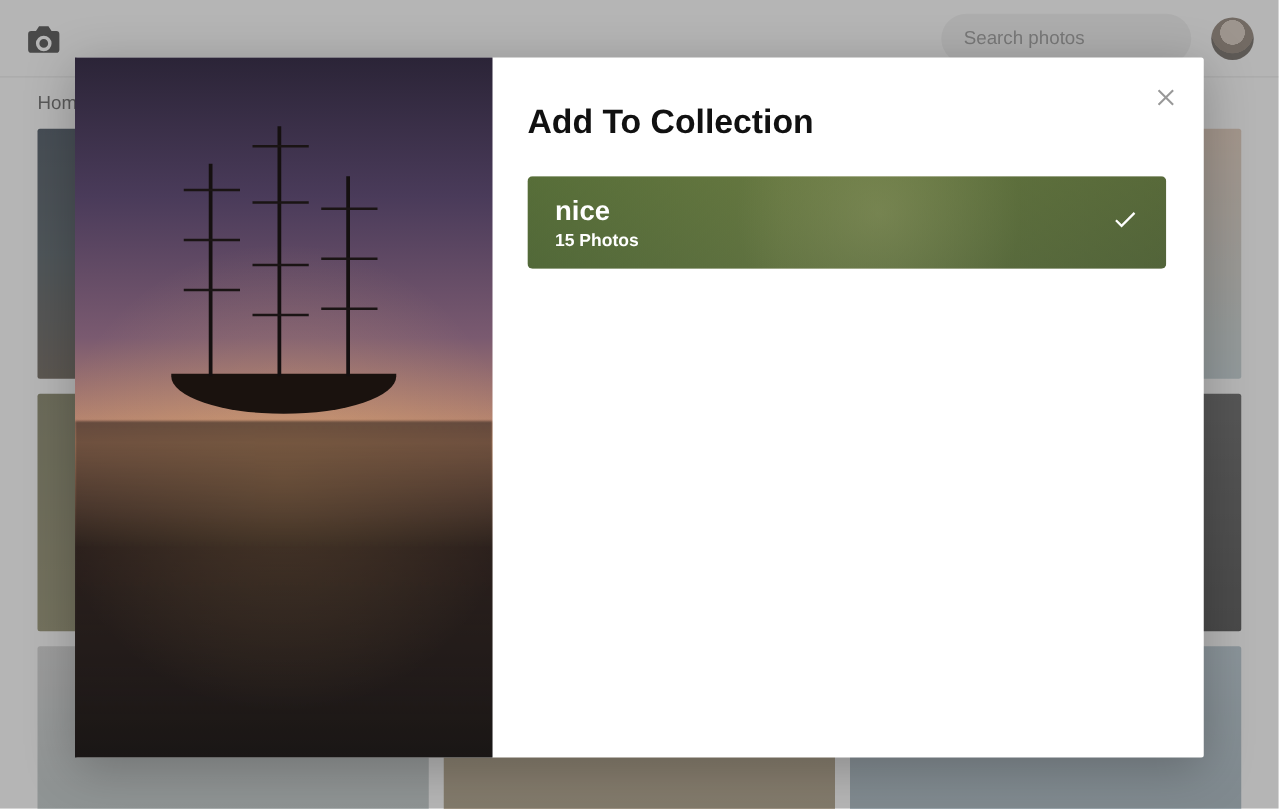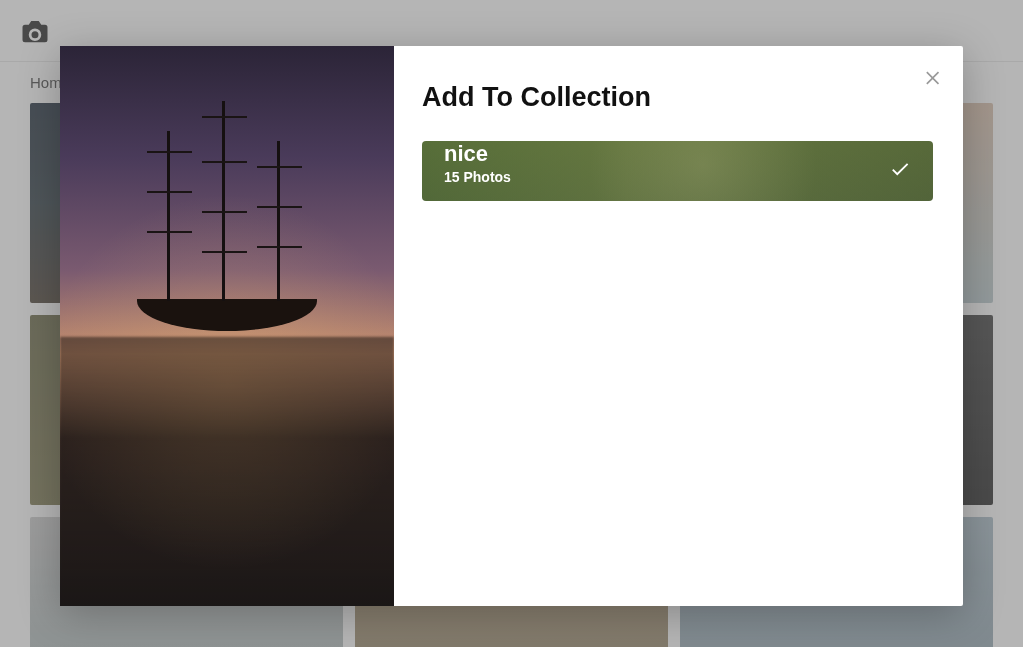--- a/index.html
+++ b/index.html
@@ -153,27 +153,28 @@
       font-weight: 500;
       padding: 24px 20px;
       border: none;
       border-radius: 4px;
       text-align: left;
       cursor: pointer;
     }
     .collection-card {
       margin-top: 14px;
       width: 100%;
-      height: 60px;
+      height: 74px;
       border-radius: 4px;
       background:
         linear-gradient(rgba(70,100,40,0.55), rgba(60,90,40,0.55)),
         radial-gradient(circle at 55% 40%, rgba(255,235,190,0.4), transparent 40%),
         linear-gradient(90deg,#6c7a4d,#8c8f5e 40%,#6d704f);
       display: flex;
+      align-items: center;
       padding: 0 22px;
       color: #fff;
       position: relative;
       cursor: pointer;
     }
     .collection-info { display:flex; flex-direction:column; }
     .collection-name { font-size: 22px; font-weight: 600; }
     .collection-count { font-size: 14px; font-weight: 600; margin-top: 2px; }
     .check-icon {
       position: absolute;
@@ -183,20 +184,26 @@
   </style>
 </head>
 <body>
 
 <div class="header">
   <span class="logo-icon">
     <svg viewBox="0 0 24 20" width="30" height="26" fill="currentColor">
       <path d="M4 5h3l2-3h6l2 3h3a2 2 0 0 1 2 2v10a2 2 0 0 1-2 2H4a2 2 0 0 1-2-2V7a2 2 0 0 1 2-2zm8 3a5 5 0 1 0 0 10 5 5 0 0 0 0-10zm0 2.2a2.8 2.8 0 1 1 0 5.6 2.8 2.8 0 0 1 0-5.6z"></path>
     </svg>
   </span>
+  <div class="header-right">
+    <div class="search-pill">
+      <span>Search photos</span>
+    </div>
+    <div class="avatar"></div>
+  </div>
 </div>
 
 <div class="breadcrumb">
   <span>Home</span>
 </div>
 
 <div class="grid">
   <div class="tile t1"></div>
   <div class="tile t2"></div>
   <div class="tile t3"></div>

